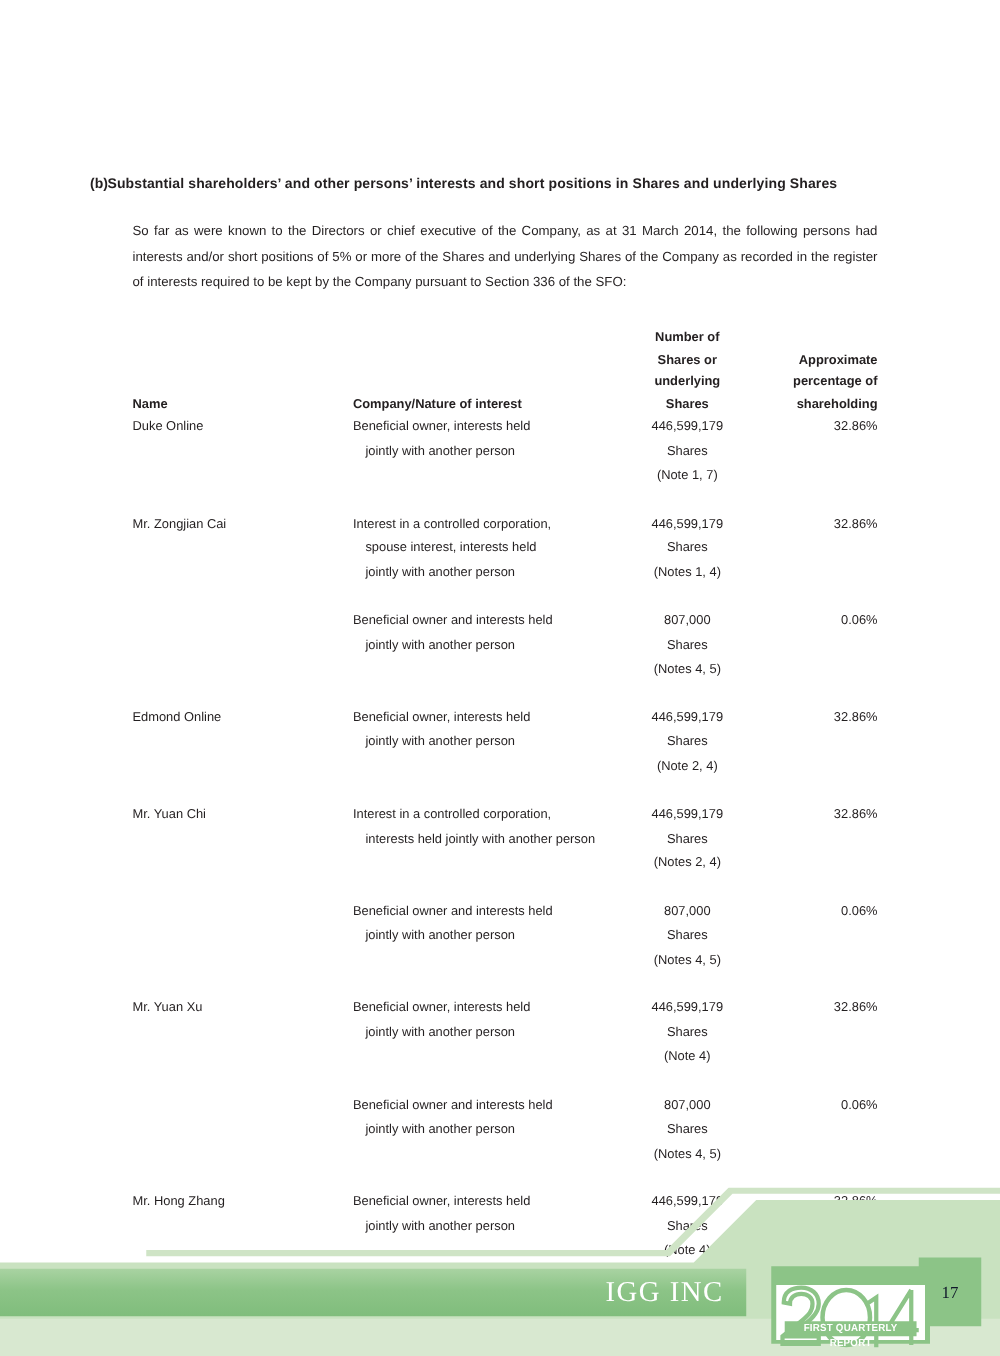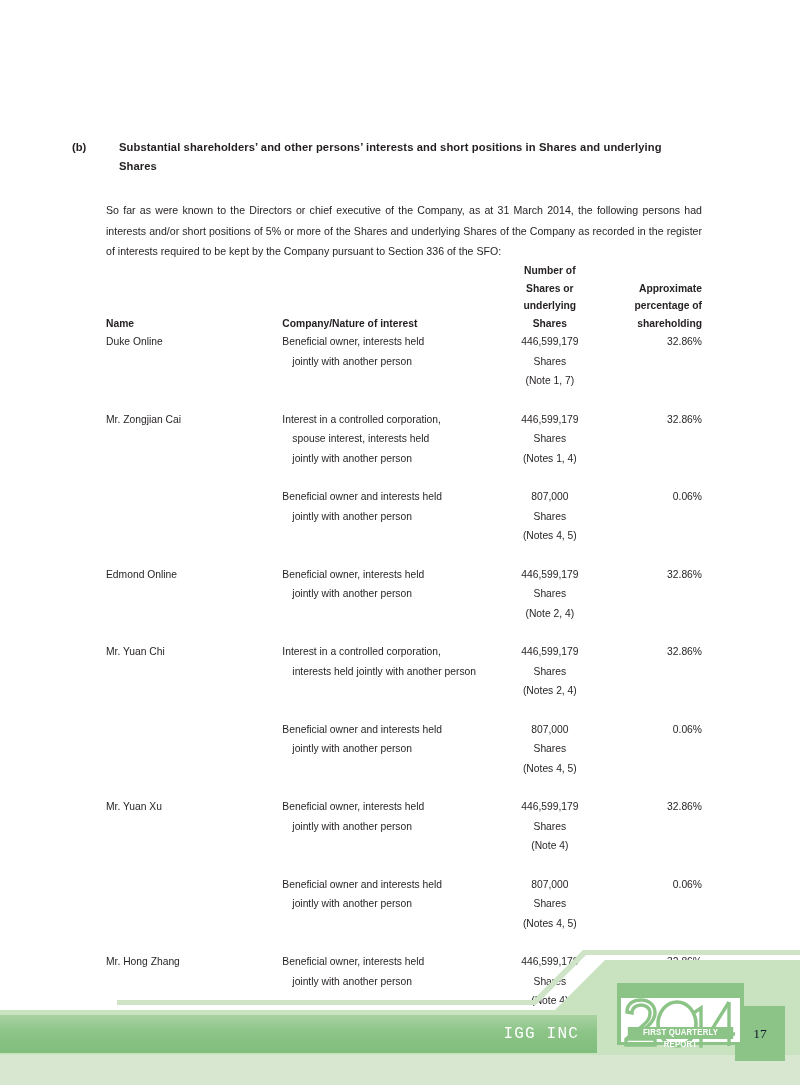--- a/index.html
+++ b/index.html
@@ -30,33 +30,33 @@
     position: absolute;
     left: 0;
     top: 0;
     width: 34px;
     font-size: 11.2px;
     font-weight: bold;
     line-height: 19px;
     color: #231f20;
   }
   .section-heading {
-    margin-left: 47px;
+    margin-left: 14px;
     font-size: 11.2px;
     font-weight: bold;
     line-height: 19px;
     letter-spacing: 0.1px;
     color: #231f20;
   }
 
   
   .intro-par {
     position: absolute;
     left: 106px;
-    top: 200px;
+    top: 175px;
     width: 596px;
     font-size: 10.6px;
     line-height: 20.5px;
     text-align: justify;
     text-justify: inter-word;
     color: #231f20;
   }
 
   
   .share-table {
@@ -117,23 +117,23 @@
     height: 38px;
     background: linear-gradient(to bottom, #a9d3a2 0%, #8cc487 45%, #80bd7c 100%);
     display: flex;
     align-items: center;
     justify-content: flex-end;
     box-sizing: border-box;
     padding-right: 18px;
   }
   .footer-brand-text {
     color: #ffffff;
-    font-size: 16px;
+    font-size: 23px;
     letter-spacing: 1.2px;
-    font-family: Liberation Mono, monospace;
+    font-family: Liberation Serif, serif;
   }
 
   .pagenum-block {
     position: absolute;
     left: 735px;
     top: 56px;
     width: 50px;
     height: 55px;
     background: #8cc487;
     display: flex;
@@ -142,21 +142,21 @@
   }
   .pagenum-text {
     color: #0f172a;
     font-size: 13.5px;
     font-family: "Liberation Serif", serif;
   }
 
   .year-logo {
     position: absolute;
     left: 617px;
-    top: 33px;
+    top: 63px;
     width: 127px;
     height: 62px;
     background: #8cc487;
     padding: 15px 4px 3px 4px;
     box-sizing: border-box;
   }
   .year-logo-inner {
     width: 100%;
     height: 100%;
     background: #ffffff;

